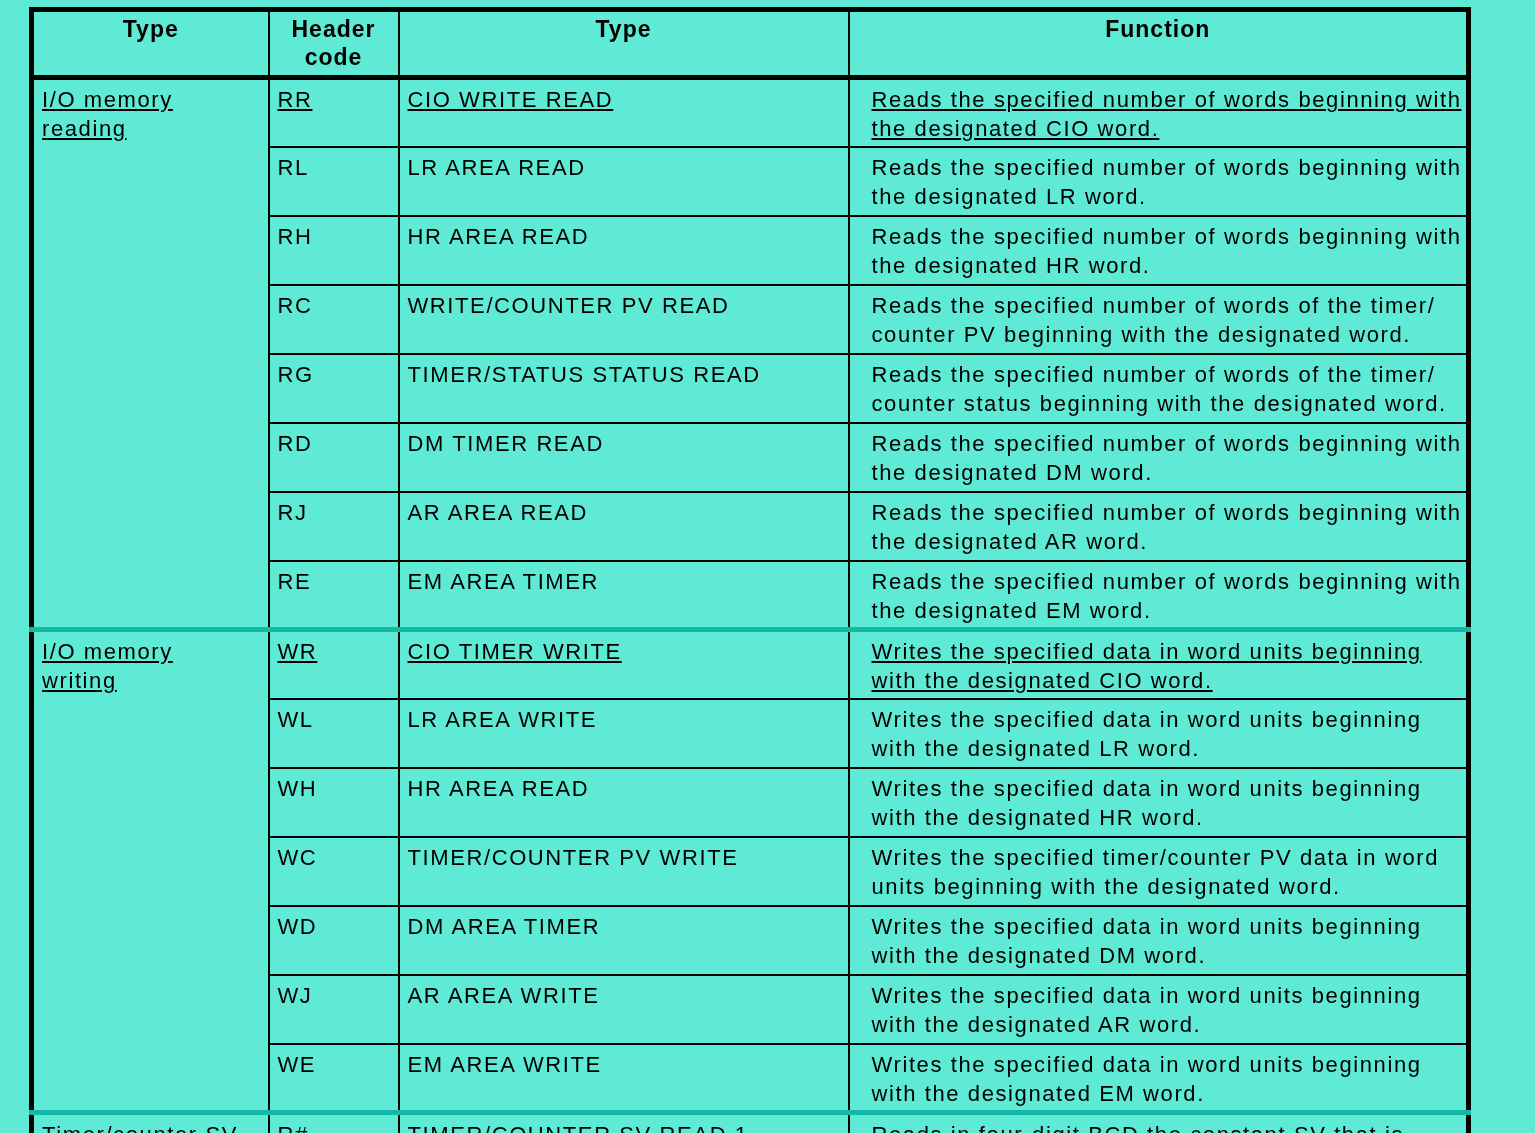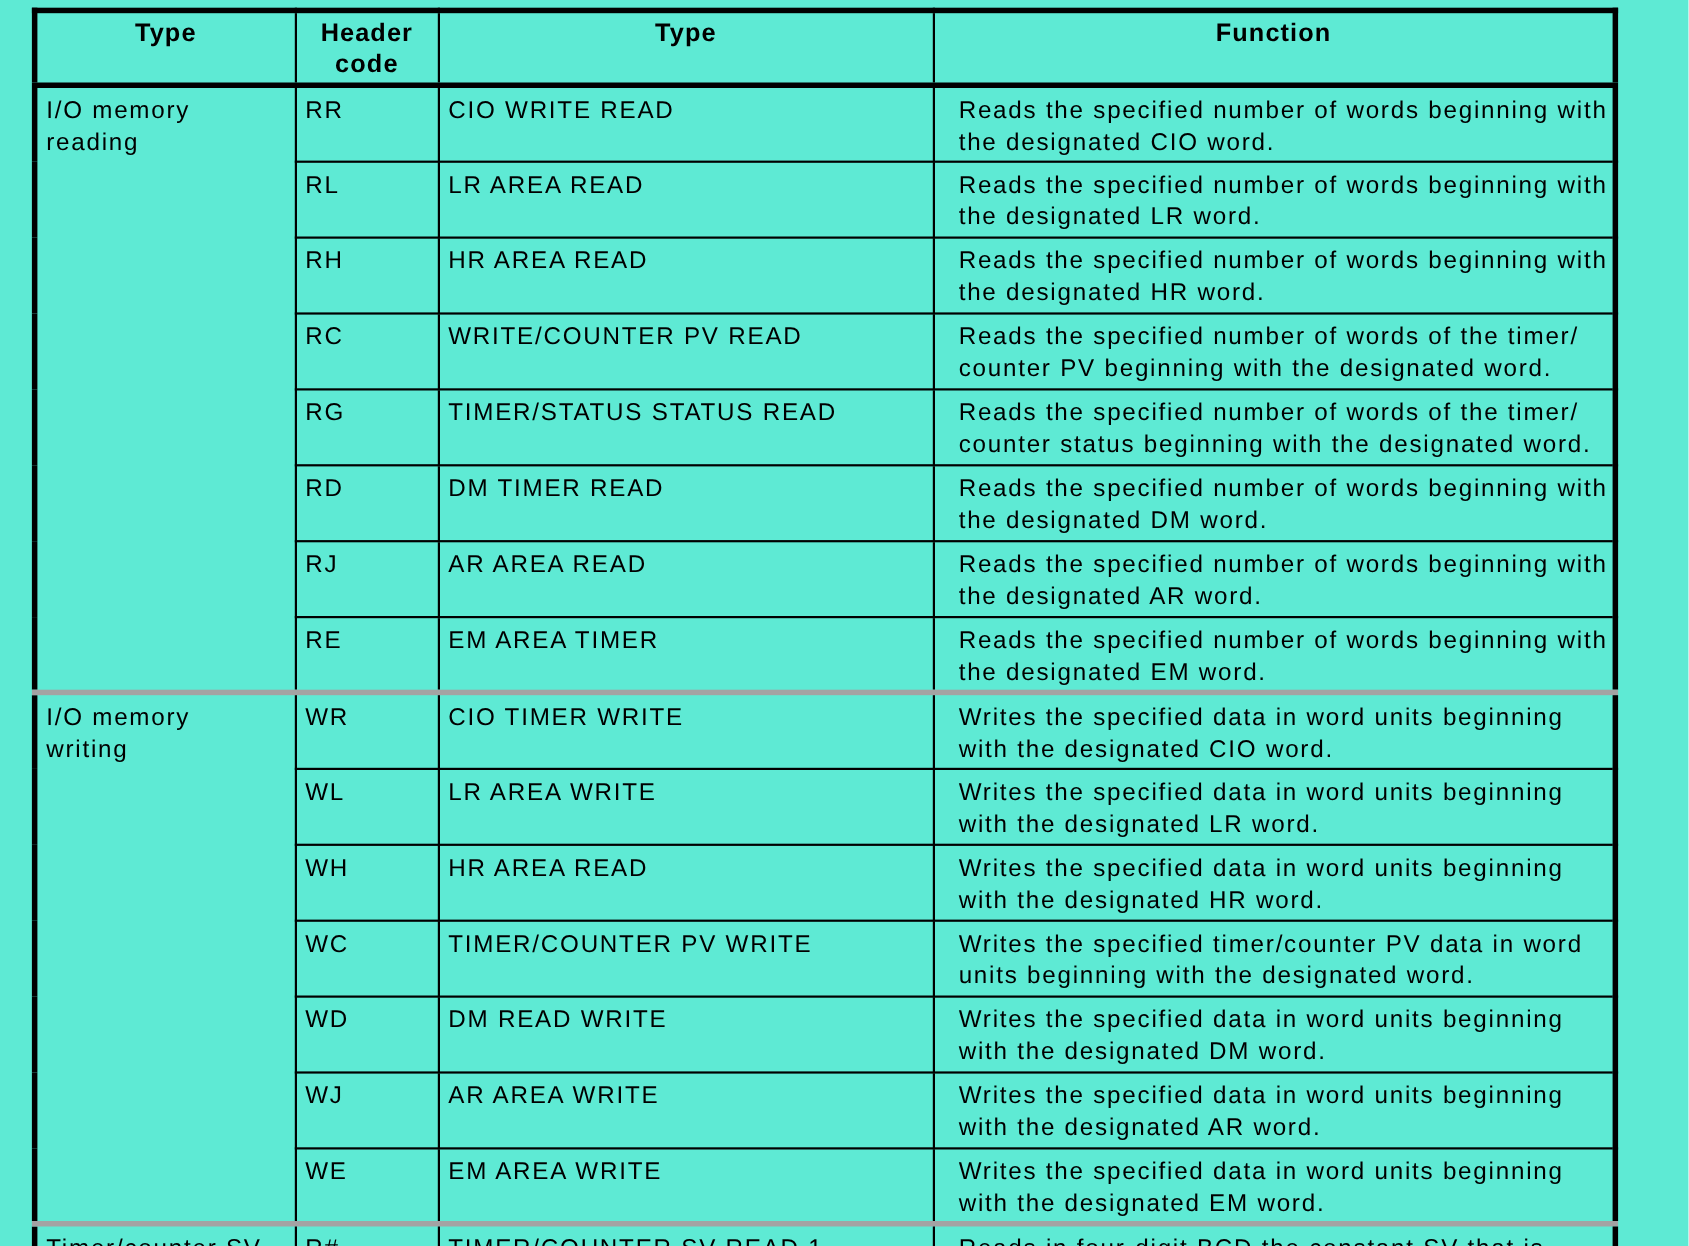--- a/index.html
+++ b/index.html
@@ -48,21 +48,21 @@
   }
   .cmd-table td {
     font-size: 22px;
     font-weight: normal;
     letter-spacing: 1.6px;
     line-height: 29px;
     text-align: left;
     padding: 5px 4px 0 8px;
   }
   .cmd-table td.fn-cell { padding-left: 22px; padding-right: 2px; }
-  .cmd-table tr.section-start td { border-top: 5px solid #a3a3a3; }
+  .cmd-table tr.section-start td { border-top: 5px solid #14b8a6; text-decoration: underline; }
 </style>
 </head>
 <body>
 
 <div class="page">
   <table class="cmd-table">
     <colgroup>
       <col style="width:237px">
       <col style="width:130px">
       <col style="width:450px">
@@ -150,21 +150,21 @@
 with the designated HR word.</td>
       </tr>
       <tr>
         <td>WC</td>
         <td>TIMER/COUNTER PV WRITE</td>
         <td class="fn-cell">Writes the specified timer/counter PV data in word
 units beginning with the designated word.</td>
       </tr>
       <tr>
         <td>WD</td>
-        <td>DM READ WRITE</td>
+        <td>DM AREA TIMER</td>
         <td class="fn-cell">Writes the specified data in word units beginning
 with the designated DM word.</td>
       </tr>
       <tr>
         <td>WJ</td>
         <td>AR AREA WRITE</td>
         <td class="fn-cell">Writes the specified data in word units beginning
 with the designated AR word.</td>
       </tr>
       <tr>

